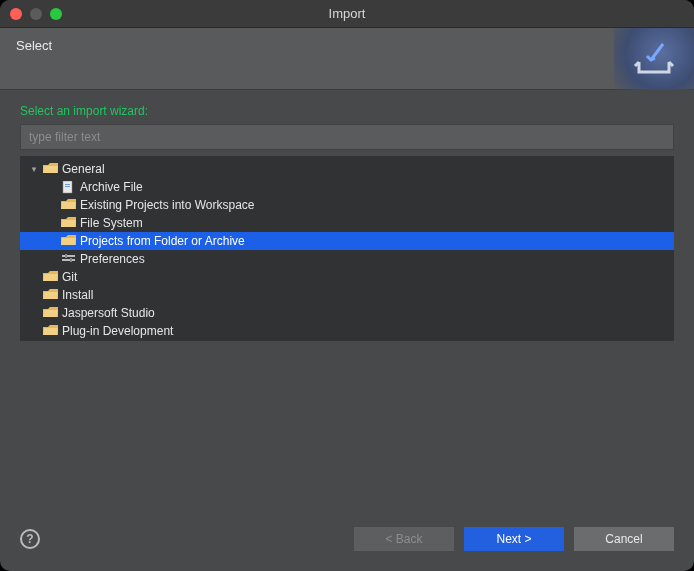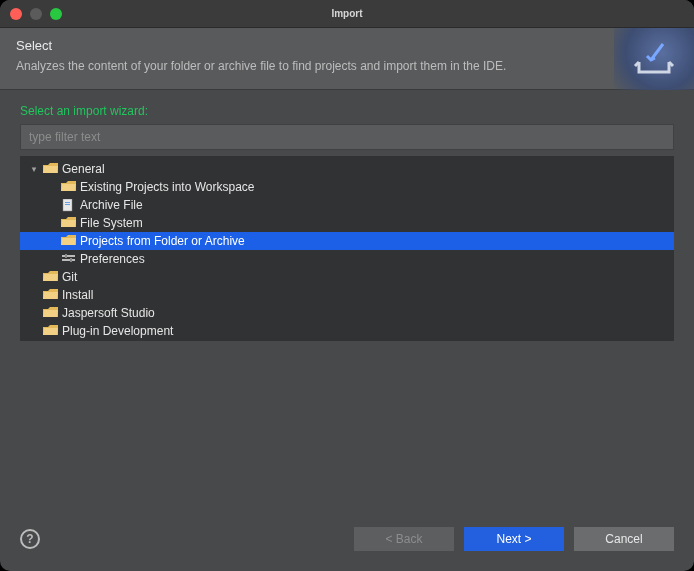--- a/index.html
+++ b/index.html
@@ -40,22 +40,22 @@
   .tlbtn {
     width: 12px; height: 12px; border-radius: 50%;
   }
   .close { background: #ff5f57; }
   .min { background: #5b5b5b; }
   .max { background: #28c840; }
   .titlebar-title {
     flex: 1;
     text-align: center;
     color: #d6d6d6;
-    font-size: 10px;
-    font-weight: 700;
+    font-size: 13px;
+    font-weight: 400;
   }
   .banner {
     background: #585a5c;
     padding: 10px 16px 14px 16px;
     position: relative;
     min-height: 62px;
     border-bottom: 1px solid #3a3a3a;
   }
   .banner-title {
     color: #eaeaea;
@@ -188,21 +188,20 @@
     <div class="tl-buttons">
       <div class="tlbtn close"></div>
       <div class="tlbtn min"></div>
       <div class="tlbtn max"></div>
     </div>
     <div class="titlebar-title">Import</div>
   </div>
 
   <div class="banner">
     <div class="banner-title">Select</div>
-    <div class="banner-desc">Analyzes the content of your folder or archive file to find projects and import them in the IDE.</div>
     <div class="banner-icon">
       <svg width="42" height="34" viewBox="0 0 42 34">
         <path d="M6 20 L6 30 L36 30 L36 20" fill="none" stroke="#cfd6e6" stroke-width="3"></path>
         <path d="M6 20 L2 24 M36 20 L40 24" fill="none" stroke="#cfd6e6" stroke-width="3"></path>
         <path d="M30 2 L18 18" stroke="#7aa7ff" stroke-width="3"></path>
         <path d="M14 14 L18 18 L22 16" fill="none" stroke="#7aa7ff" stroke-width="3"></path>
       </svg>
     </div>
   </div>
 
@@ -216,37 +215,37 @@
             <svg width="15" height="12" viewBox="0 0 15 12">
               <path d="M0 2 L5 2 L7 0 L15 0 L15 10 L0 10 Z" fill="#e4b95a"></path>
               <path d="M1 3 L15 3 L14 10 L0 10 Z" fill="#f2d185"></path>
             </svg>
           </span>
           <span class="leaf-label">General</span>
         </div>
         <div class="node indent-2">
           <span class="twisty none"></span>
           <span class="ficon folder">
-            <svg width="15" height="12" viewBox="0 0 15 12">
-              <path d="M0 2 L5 2 L7 0 L15 0 L15 10 L0 10 Z" fill="#e4b95a"></path>
-              <path d="M1 3 L15 3 L14 10 L0 10 Z" fill="#f2d185"></path>
-            </svg>
-          </span>
-          <span class="leaf-label">Existing Projects into Workspace</span>
-        </div>
-        <div class="node indent-2">
-          <span class="twisty none"></span>
-          <span class="ficon folder">
             <svg width="12" height="13" viewBox="0 0 12 13">
               <rect x="1" y="0" width="9" height="12" fill="#e8e8e8" stroke="#888" stroke-width="0.5"></rect>
               <rect x="3" y="3" width="5" height="1" fill="#6aa0e0"></rect>
               <rect x="3" y="5" width="5" height="1" fill="#6aa0e0"></rect>
             </svg>
           </span>
           <span class="leaf-label">Archive File</span>
+        </div>
+        <div class="node indent-2">
+          <span class="twisty none"></span>
+          <span class="ficon folder">
+            <svg width="15" height="12" viewBox="0 0 15 12">
+              <path d="M0 2 L5 2 L7 0 L15 0 L15 10 L0 10 Z" fill="#e4b95a"></path>
+              <path d="M1 3 L15 3 L14 10 L0 10 Z" fill="#f2d185"></path>
+            </svg>
+          </span>
+          <span class="leaf-label">Existing Projects into Workspace</span>
         </div>
         <div class="node indent-2">
           <span class="twisty none"></span>
           <span class="ficon folder">
             <svg width="15" height="12" viewBox="0 0 15 12">
               <path d="M0 2 L5 2 L7 0 L15 0 L15 10 L0 10 Z" fill="#e4b95a"></path>
               <path d="M1 3 L15 3 L14 10 L0 10 Z" fill="#f2d185"></path>
             </svg>
           </span>
           <span class="leaf-label">File System</span>

